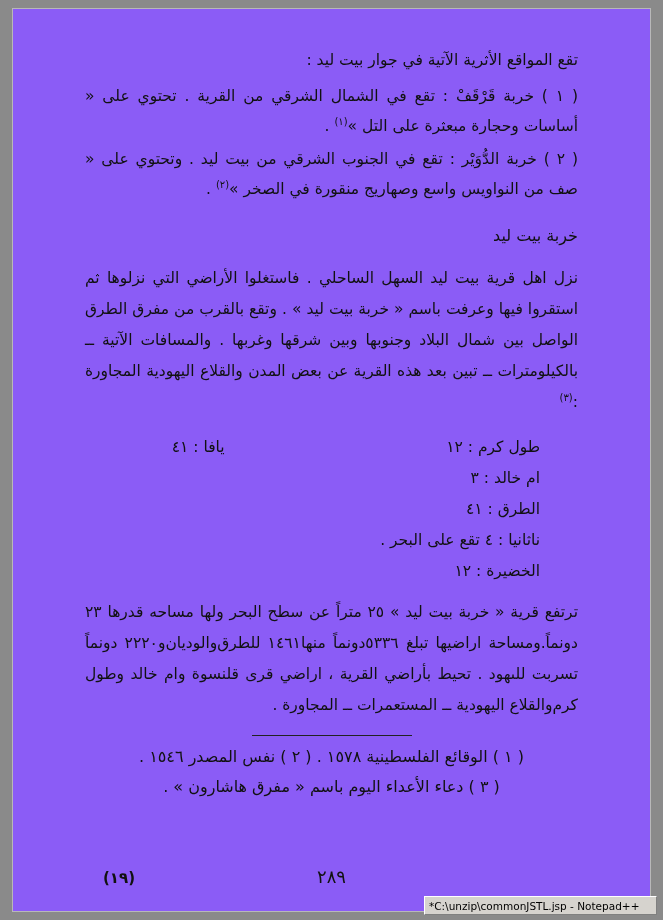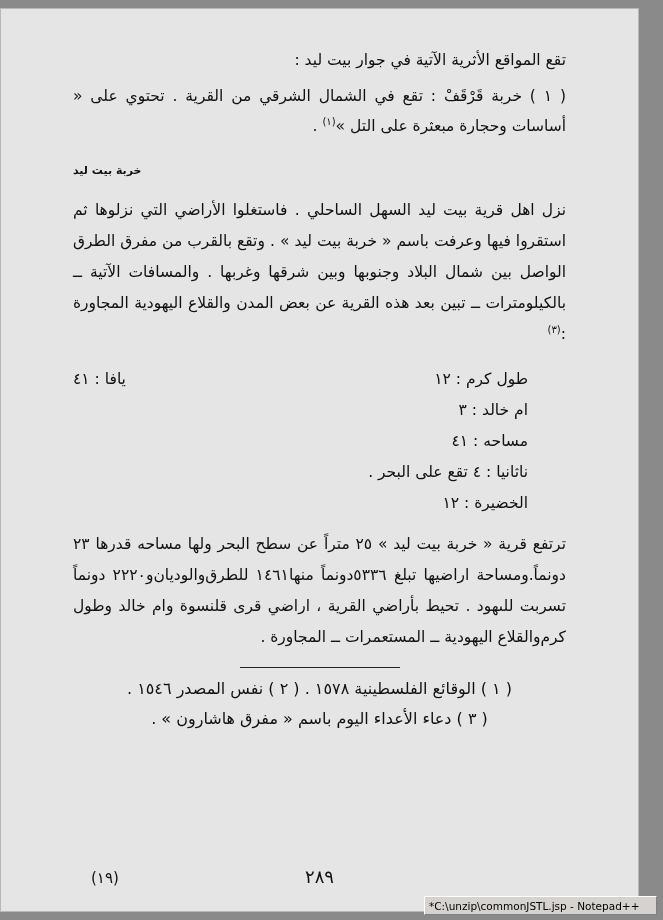--- a/index.html
+++ b/index.html
@@ -9,25 +9,25 @@
   }
   body {
     width: 663px;
     height: 920px;
     position: relative;
     font-family: "DejaVu Sans", sans-serif;
     overflow: hidden;
   }
   #page {
     position: absolute;
-    left: 0;
+    left: 12px;
     top: 8px;
     width: 639px;
     height: 904px;
-    background: #e5e5e5;
+    background: #8b5cf6;
     border: 1px solid #b8b8b8;
     box-sizing: border-box;
     direction: rtl;
     text-align: right;
     color: #111;
   }
   #content {
     position: absolute;
     left: 0; top: 0; right: 0; bottom: 0;
     padding: 36px 72px 10px 72px;
@@ -44,23 +44,23 @@
     margin-bottom: 6px;
   }
   .indent {
     text-indent: 0;
   }
   .sup {
     font-size: 10px;
     vertical-align: super;
   }
   h2.section {
-    font-size: 11px;
-    font-weight: bold;
-    text-align: left;
+    font-size: 16px;
+    font-weight: normal;
+    text-align: right;
     margin: 22px 0 18px 0;
   }
   .body-para {
     font-size: 15.5px;
     line-height: 2.0;
     text-align: justify;
     margin: 0 0 4px 0;
   }
   .dist-table {
     margin: 14px 0 10px 0;
@@ -74,21 +74,21 @@
     padding: 0;
     vertical-align: top;
     white-space: nowrap;
   }
   .dist-table td.col-right {
     width: 48%;
     padding-right: 38px;
   }
   .dist-table td.col-left {
     width: 52%;
-    text-align: left;
+    text-align: center;
     padding-right: 30px;
   }
   .rule {
     width: 160px;
     height: 1px;
     background: #222;
     margin: 14px auto 6px auto;
   }
   .footnotes {
     font-size: 16px;
@@ -109,21 +109,21 @@
     transform: translateX(50%);
     font-size: 18px;
     font-weight: normal;
     bottom: 0;
   }
   .signature {
     position: absolute;
     left: 18px;
     bottom: 0;
     font-size: 15px;
-    font-weight: normal;
+    font-weight: bold;
   }
   #taskbar {
     position: absolute;
     left: 424px;
     top: 896px;
     width: 233px;
     height: 19px;
     background: #d6d3ce;
     border: 1px solid #ffffff;
     border-right-color: #808080;
@@ -148,20 +148,23 @@
 
 <div id="page">
   <div id="content">
 
     <p class="p first-line">تقع المواقع الأثرية الآتية في جوار بيت ليد :</p>
 
     <p class="p indent">
       <span>( ١ ) خربة قَرْقَفْ : تقع في الشمال الشرقي من القرية . تحتوي على « أساسات وحجارة مبعثرة على التل »</span><span class="sup">(١)</span><span> .</span>
     </p>
 
+    <p class="p indent">
+      <span>( ٢ ) خربة الدُّوَيْر : تقع في الجنوب الشرقي من بيت ليد . وتحتوي على « صف من النواويس واسع وصهاريج منقورة في الصخر »</span><span class="sup">(٢)</span><span> .</span>
+    </p>
 
     <h2 class="section">خربة بيت ليد</h2>
 
     <p class="body-para">
       <span>نزل اهل قرية بيت ليد السهل الساحلي . فاستغلوا الأراضي التي نزلوها ثم استقروا فيها وعرفت باسم « خربة بيت ليد » . وتقع بالقرب من مفرق الطرق الواصل بين شمال البلاد وجنوبها وبين شرقها وغربها . والمسافات الآتية ــ بالكيلومترات ــ تبين بعد هذه القرية عن بعض المدن والقلاع اليهودية المجاورة :</span><span class="sup">(٣)</span>
     </p>
 
     <table class="dist-table">
       <tbody>
         <tr>
@@ -179,21 +182,21 @@
         <tr>
           <td class="col-right">
             <span>ام خالد</span>
             <span> : </span>
             <span>٣</span>
           </td>
           <td class="col-left"></td>
         </tr>
         <tr>
           <td class="col-right">
-            <span>مساحه</span>
+            <span>الطرق</span>
             <span> : </span>
             <span>٤١</span>
           </td>
           <td class="col-left"></td>
         </tr>
         <tr>
           <td class="col-right">
             <span>ناثانيا</span>
             <span> : </span>
             <span>٤ تقع على البحر .</span>

